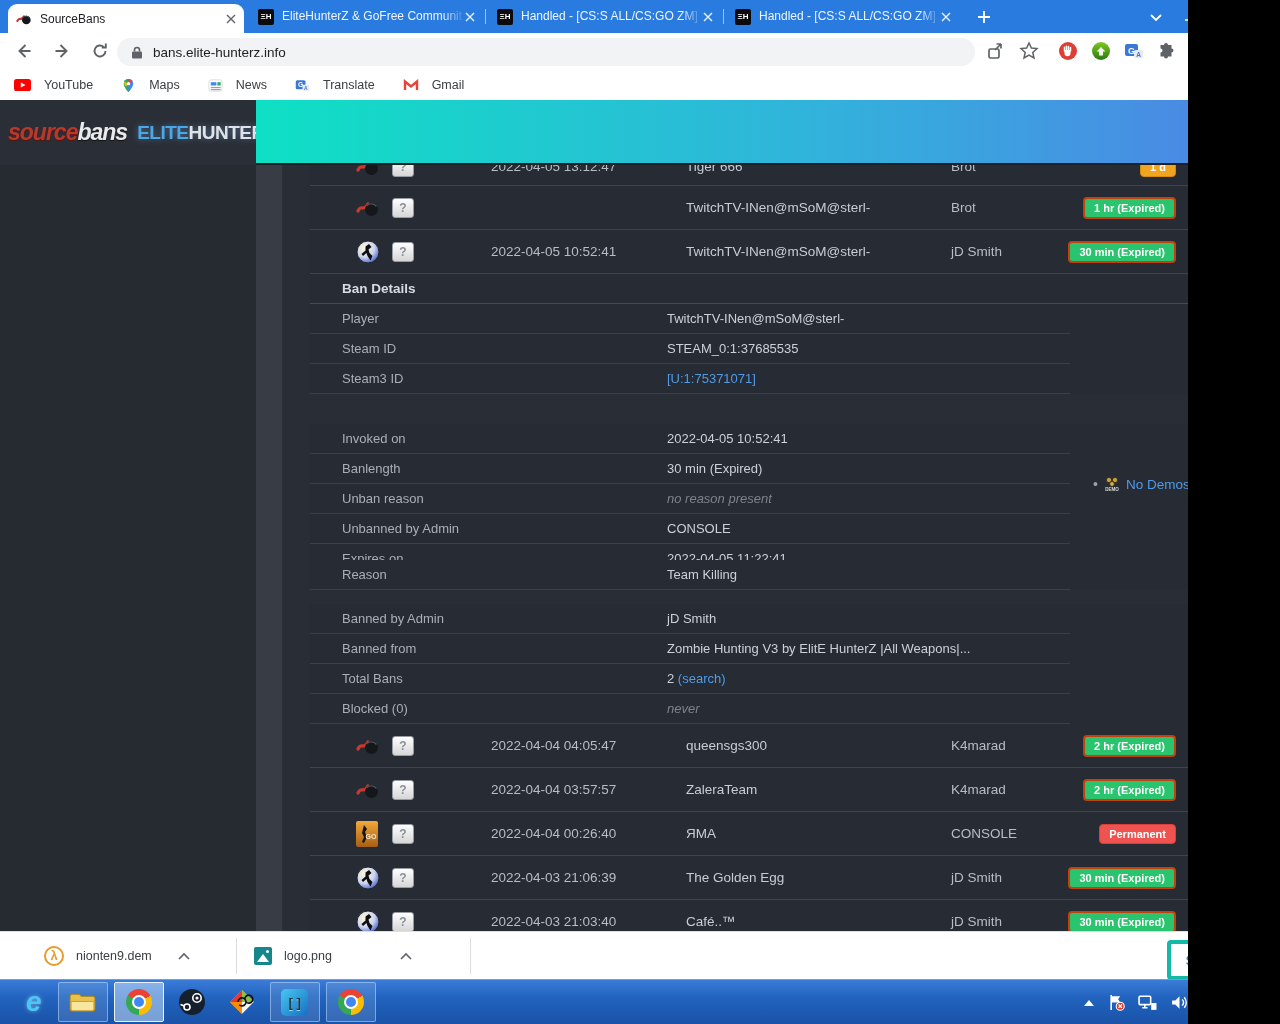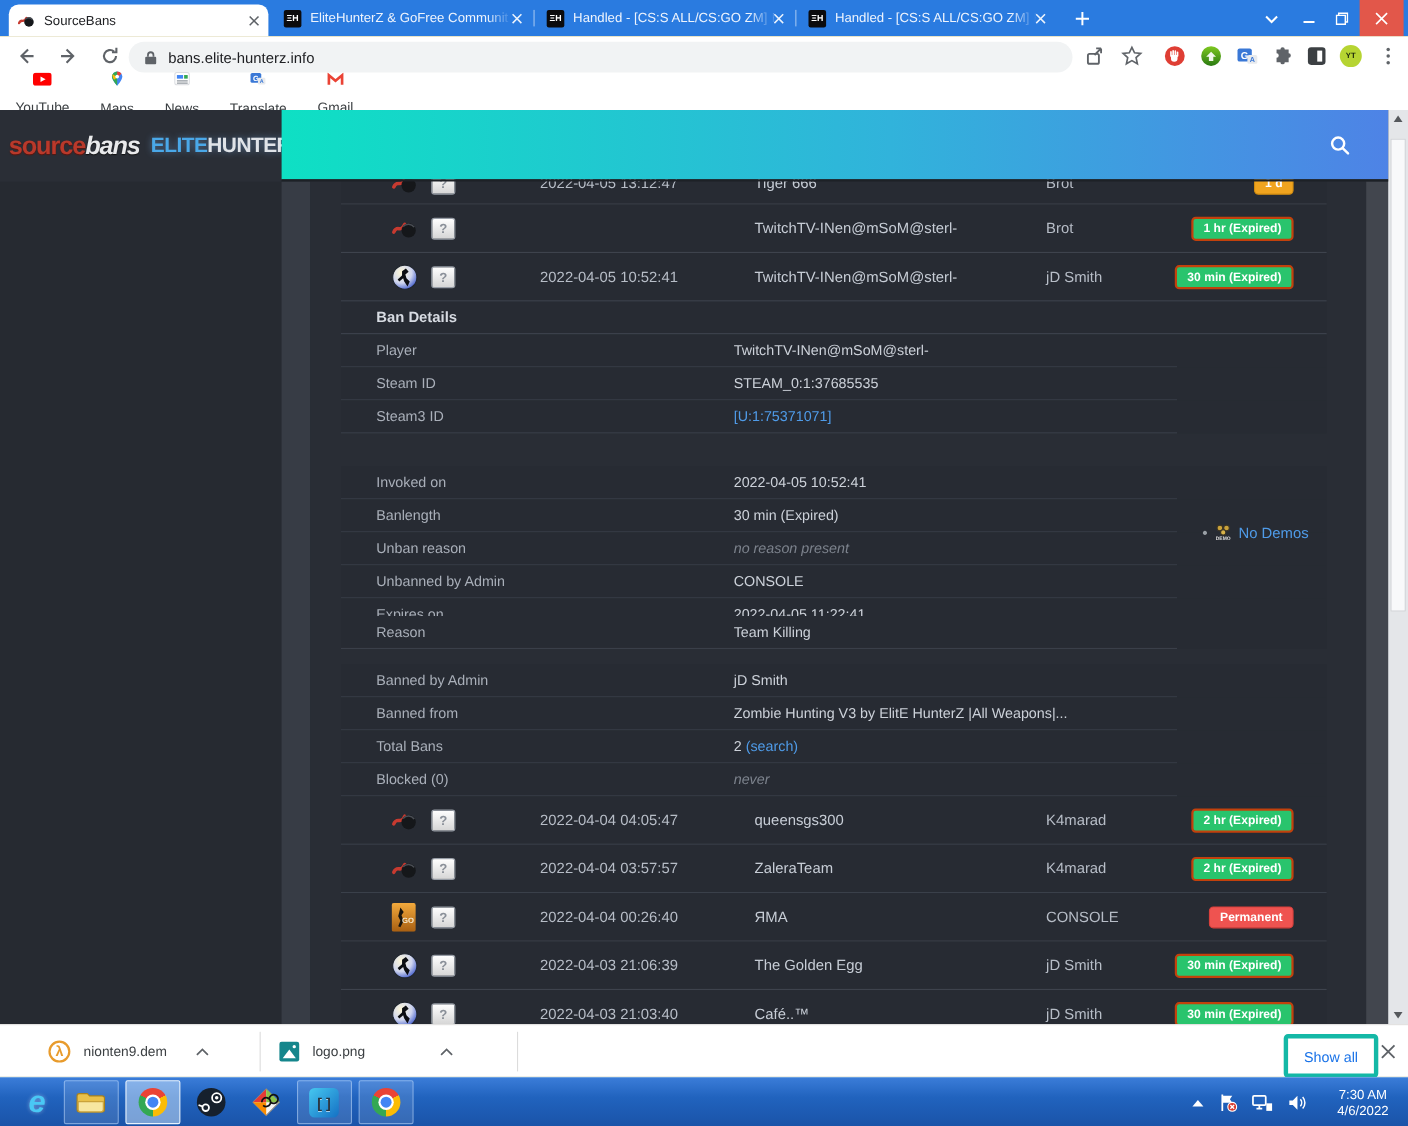--- a/index.html
+++ b/index.html
@@ -1,17 +1,17 @@
 <!DOCTYPE html>
 <html><head>
 <meta charset="utf-8">
 <style>
   html,body{margin:0;padding:0;background:#000;}
-  #screen{position:relative;width:1280px;height:1024px;overflow:hidden;
-    font-family:"Liberation Sans",sans-serif;background:#eab308;}
+  #screen{position:relative;width:1188px;height:1024px;overflow:hidden;
+    font-family:"Liberation Sans",sans-serif;background:#737373;}
 
   
   .tabstrip{position:absolute;left:0;top:0;width:1280px;height:33px;background:#2a7be0;}
   .tab-active{position:absolute;left:8px;top:4px;width:236px;height:29px;background:#fff;
     border-radius:9px 9px 0 0;display:flex;align-items:center;padding:0 8px;box-sizing:border-box;}
   .tab-active .tat{font-size:12px;color:#202124;margin-left:8px;flex:1;white-space:nowrap;overflow:hidden;}
   .tab-i{position:absolute;top:0;height:33px;display:flex;align-items:center;padding:0 8px;box-sizing:border-box;}
   .tab-i .tit{position:relative;font-size:12px;color:#eef4fd;margin-left:8px;flex:1;
     white-space:nowrap;overflow:hidden;height:15px;line-height:15px;}
   .tab-i .tit i{position:absolute;right:0;top:0;bottom:0;width:22px;
@@ -31,33 +31,33 @@
   .addrbar{position:absolute;left:117px;top:5px;width:858px;height:28px;background:#f1f3f4;
     border-radius:14px;display:flex;align-items:center;padding-left:14px;box-sizing:border-box;}
   .url{font-size:13.5px;color:#202124;margin-left:10px;}
   .extic{position:absolute;top:8px;width:20px;height:20px;}
   .ytcirc{border-radius:50%;background:#b6d432;color:#17210a;font-size:7px;font-weight:bold;
     display:flex;align-items:center;justify-content:center;}
 
   
   .bookmarks{position:absolute;left:0;top:70px;width:1280px;height:30px;background:#fff;
     display:flex;align-items:center;padding-left:14px;box-sizing:border-box;gap:28px;}
-  .bm{display:flex;align-items:center;gap:13px;font-size:12.5px;color:#3c4043;flex-direction:column;}
+  .bm{display:flex;align-items:center;gap:13px;font-size:12.5px;color:#3c4043;}
 
   
   .page{position:absolute;left:0;top:100px;width:1280px;height:831px;background:#292d35;overflow:hidden;}
   .leftcol{position:absolute;left:0;top:65px;width:256px;height:766px;background:#262a31;}
   .gutter{position:absolute;left:256px;top:65px;width:26px;height:766px;background:#373c45;}
   .mainbg{position:absolute;left:282px;top:65px;width:960px;height:766px;background:#292d35;}
   .innerscroll{position:absolute;left:1242px;top:65px;width:20px;height:766px;background:#42464e;}
 
   .siteheader{position:absolute;left:0;top:0;width:1262px;height:65px;z-index:5;}
   .logoblock{position:absolute;left:0;top:0;width:256px;height:65px;background:#2a2e36;
     display:flex;align-items:center;padding-left:8px;box-sizing:border-box;}
-  .lg-src{font-weight:bold;font-size:23px;letter-spacing:-1px;color:#b8392b;
+  .lg-src{font-style:italic;font-weight:bold;font-size:23px;letter-spacing:-1px;color:#b8392b;
     text-shadow:0 1px 1px #5c140c;}
   .lg-bans{font-style:italic;font-weight:bold;font-size:23px;letter-spacing:-1px;color:#e9eaec;
     text-shadow:0 1px 1px #111;}
   .lg-eh{margin-left:10px;font-weight:bold;font-size:19px;letter-spacing:-0.5px;
     text-shadow:0 0 7px rgba(130,190,255,.45);}
   .lg-eh .b{color:#4aa8e8;} .lg-eh .w{color:#dfe3e8;}
   .gradbar{position:absolute;left:256px;top:0;width:1006px;height:65px;
     background:linear-gradient(90deg,#0ee0c4,#31b3db 55%,#4e83e6);border-bottom:2px solid #1d2126;box-sizing:border-box;}
   .searchic{position:absolute;right:34px;top:22px;width:20px;height:20px;cursor:pointer;}
 

